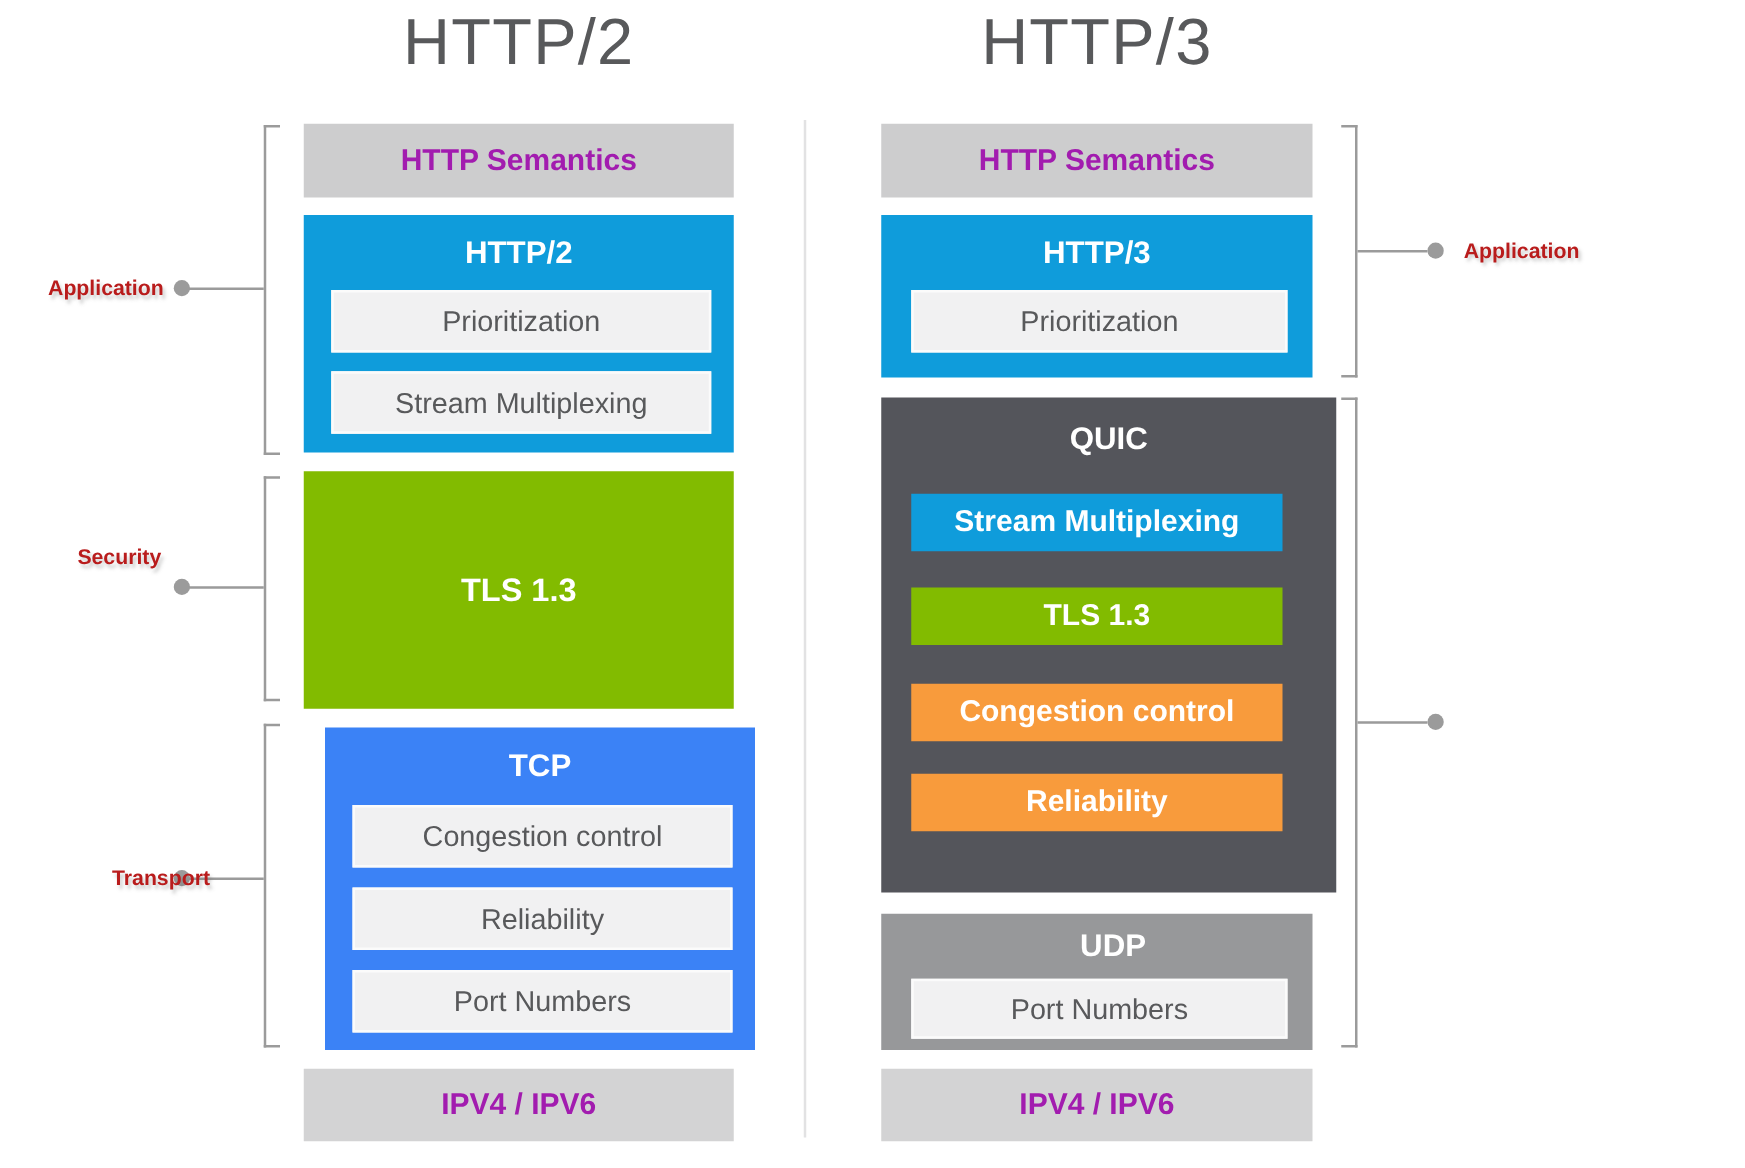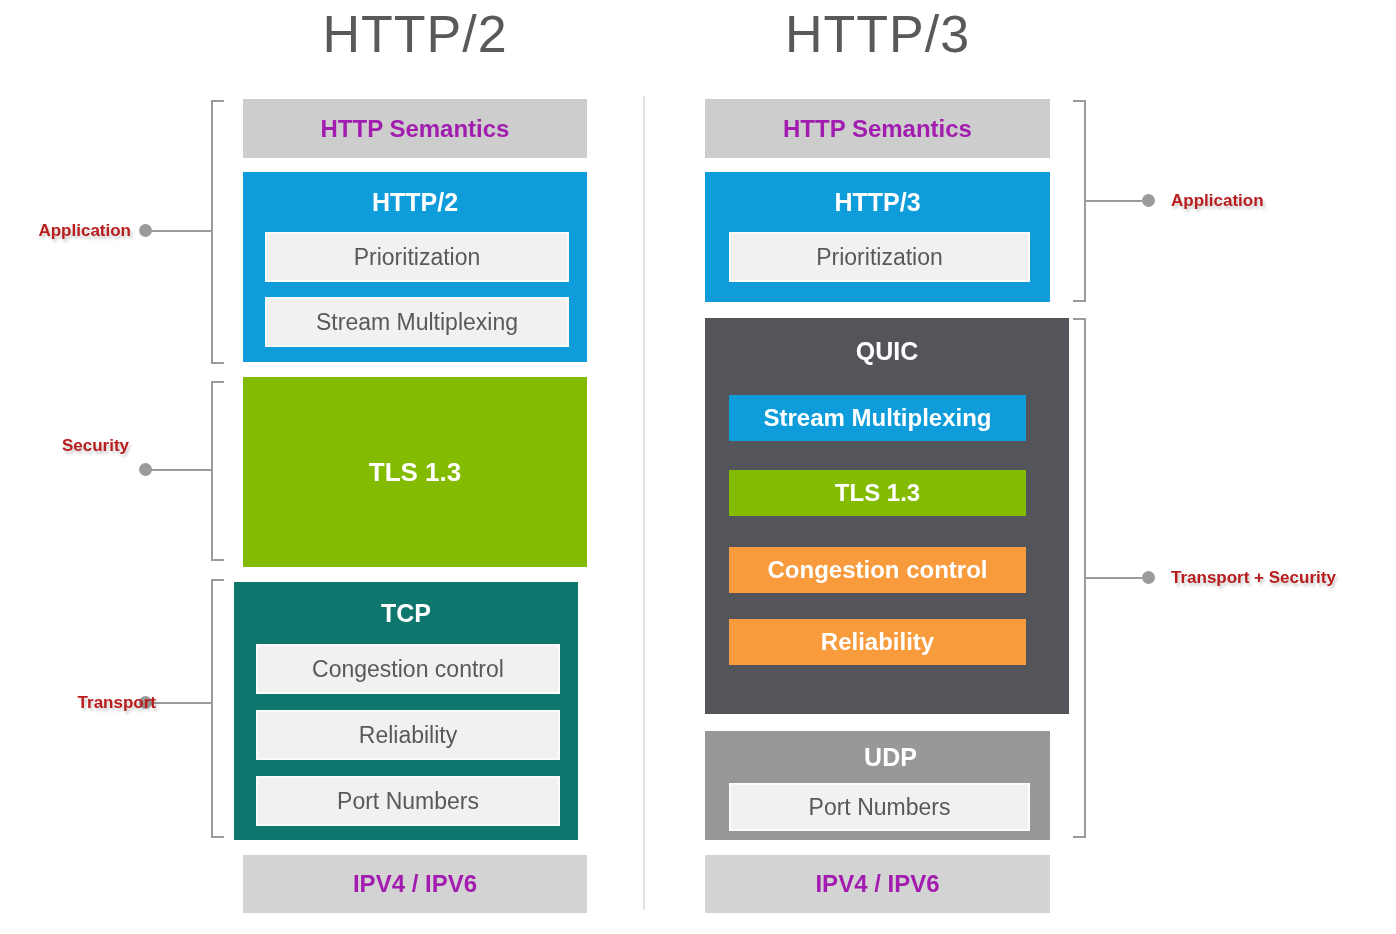--- a/index.html
+++ b/index.html
@@ -46,21 +46,21 @@
     </div>
     <div class="inner-box" style="left:22px; top:125px; width:300px; height:46px;">
       <span>Stream Multiplexing</span>
     </div>
   </div>
 
   <div class="abs big-center" style="left: 243px; top: 377px; width: 344px; height: 190px; background: rgb(130, 187, 0);">
     <span>TLS 1.3</span>
   </div>
 
-  <div class="abs" style="left: 234px; top: 582px; width: 344px; height: 258px; background: #0f766e;">
+  <div class="abs" style="left: 260px; top: 582px; width: 344px; height: 258px; background: #3b82f6;">
     <div class="hdr" style="top:17px;">TCP</div>
     <div class="inner-box" style="left:22px; top:62px; width:300px; height:46px;">
       <span>Congestion control</span>
     </div>
     <div class="inner-box" style="left:22px; top:128px; width:300px; height:46px;">
       <span>Reliability</span>
     </div>
     <div class="inner-box" style="left:22px; top:194px; width:300px; height:46px;">
       <span>Port Numbers</span>
     </div>
@@ -114,25 +114,24 @@
   <div class="abs side-label side-label-left" style="left:0px; top:217px; width:131px;">Application</div>
 
   <div class="abs bracket-open-right" style="left:211px; top:381px; height:180px;"></div>
   <div class="abs connector" style="left:151px; top:469px; width:60px;"></div>
   <div class="abs dot" style="left:139px; top:463px;"></div>
   <div class="abs side-label side-label-left" style="left:0px; top:432px; width:129px;">Security</div>
 
   <div class="abs bracket-open-right" style="left:211px; top:579px; height:259px;"></div>
   <div class="abs connector" style="left:151px; top:702px; width:60px;"></div>
   <div class="abs dot" style="left:139px; top:696px;"></div>
-  <div class="abs side-label side-label-left" style="left:0px; top:689px; width:156px;">Transport</div>
+  <div class="abs side-label side-label-left" style="left:12px; top:689px; width:156px;">Transport</div>
 
   <div class="abs bracket-open-left" style="left:1073px; top:100px; height:202px;"></div>
   <div class="abs connector" style="left:1086px; top:200px; width:56px;"></div>
   <div class="abs dot" style="left:1142px; top:194px;"></div>
   <div class="abs side-label" style="left:1171px; top:187px;">Application</div>
 
   <div class="abs bracket-open-left" style="left:1073px; top:318px; height:520px;"></div>
   <div class="abs connector" style="left:1086px; top:577px; width:56px;"></div>
   <div class="abs dot" style="left:1142px; top:571px;"></div>
-  <div class="abs side-label" style="left:1171px; top:564px;">Transport + Security</div>
 
 </div>
 
 </body></html>

